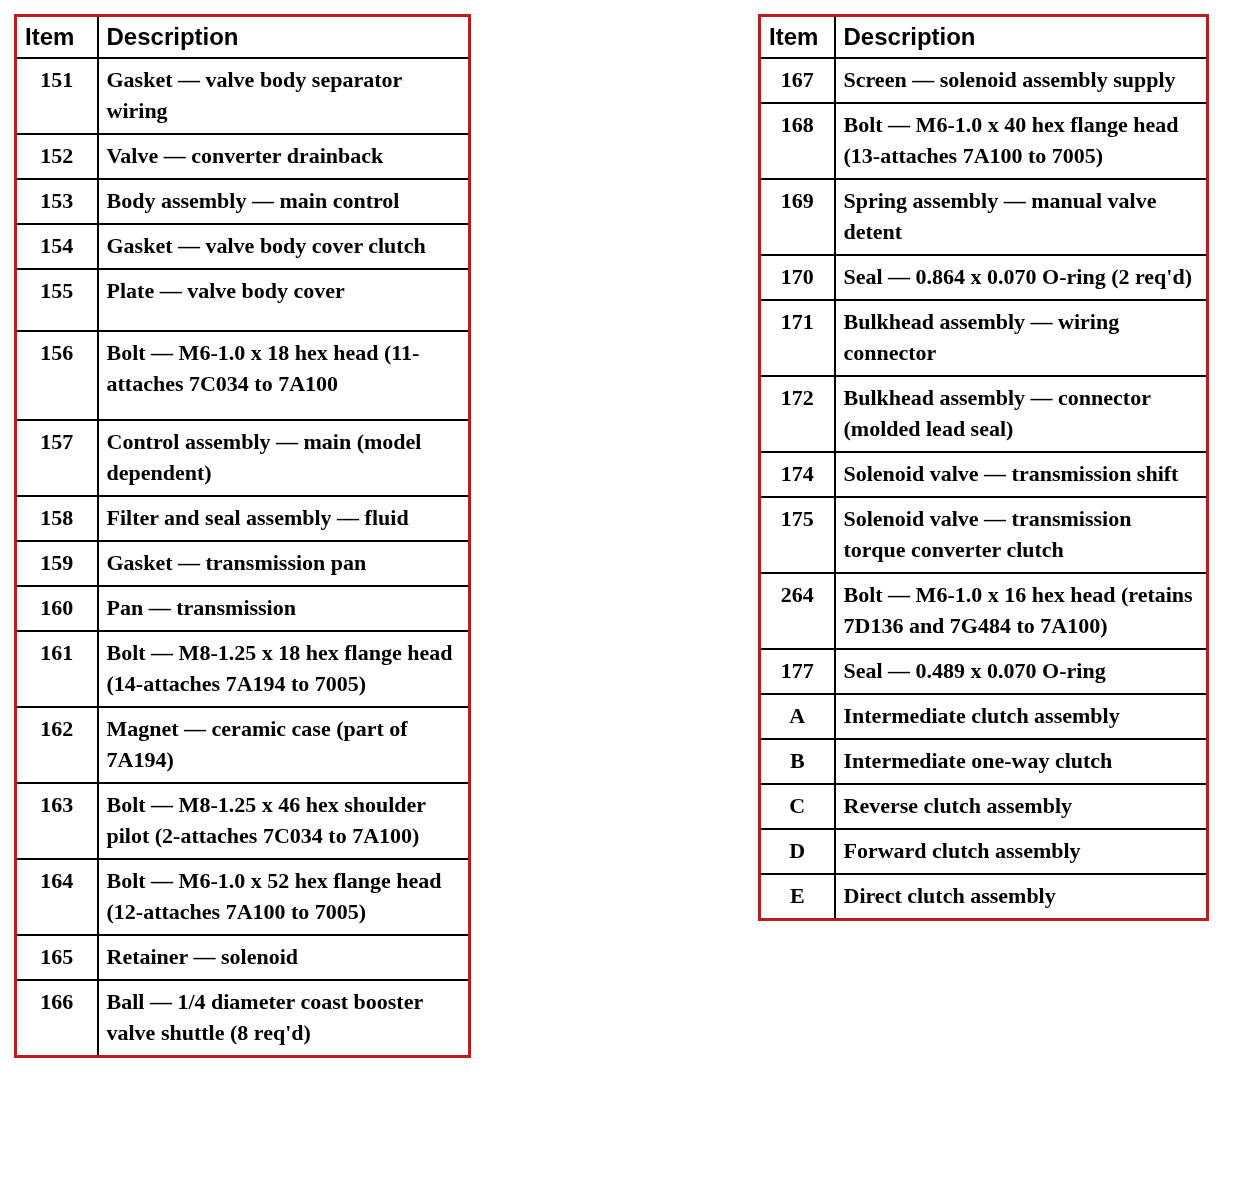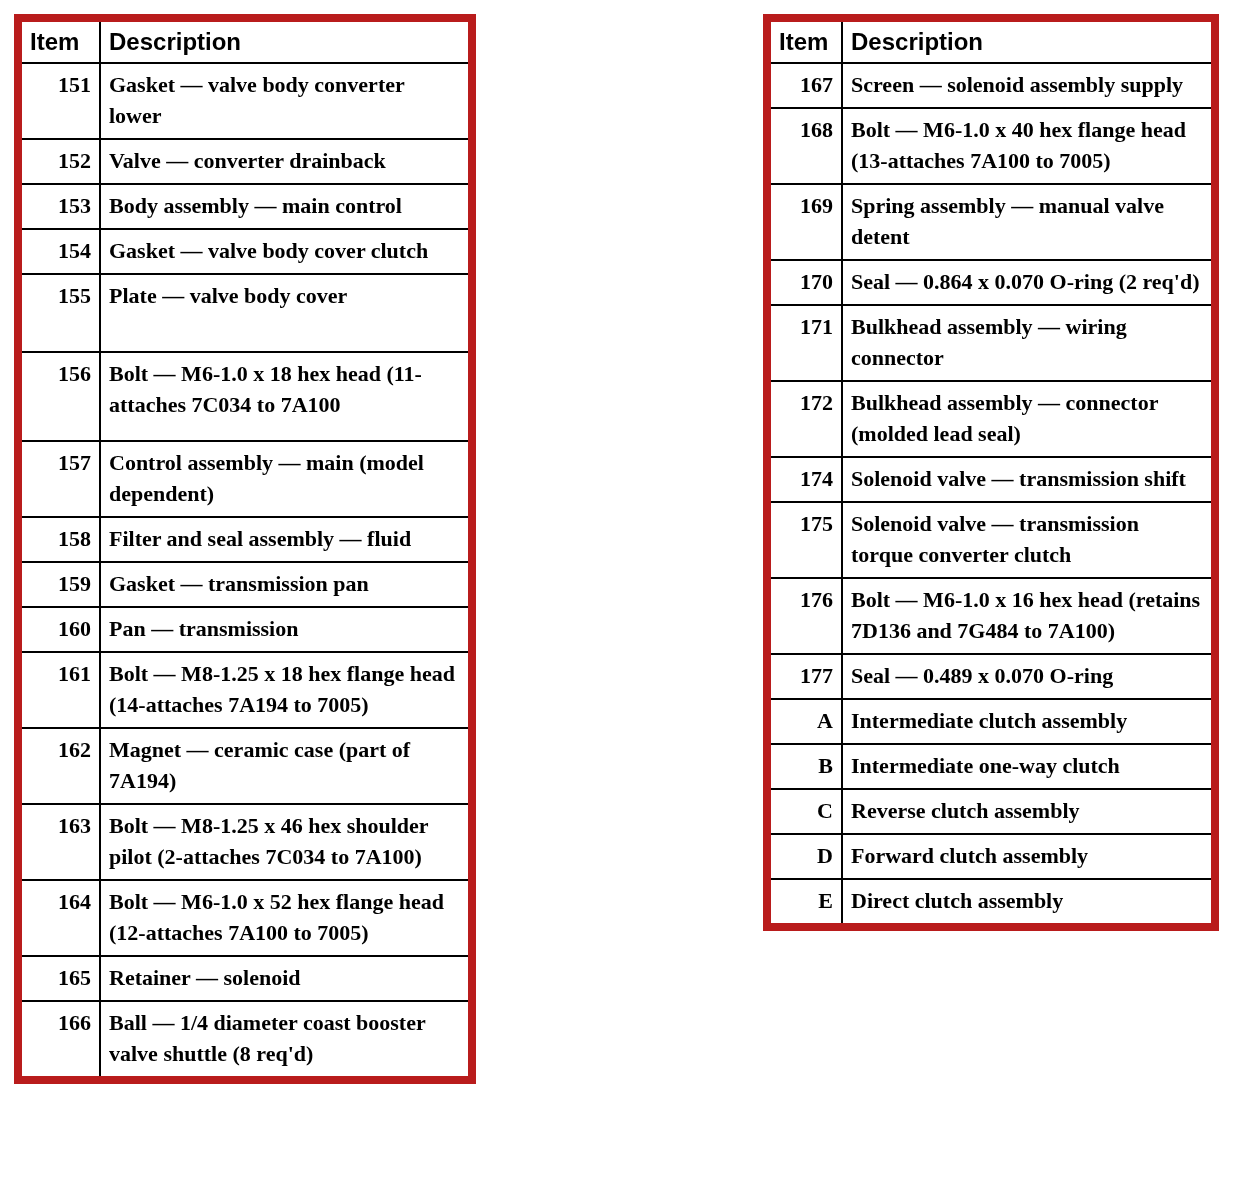--- a/index.html
+++ b/index.html
@@ -14,21 +14,21 @@
     color: #000;
   }
   .page {
     display: flex;
     align-items: flex-start;
     padding: 14px 0 0 14px;
     gap: 287px;
   }
   table.parts-table {
     border-collapse: collapse;
-    border: 8px solid #b91c1c;
+    border: 3px solid #b91c1c;
     table-layout: fixed;
   }
   table.parts-table th,
   table.parts-table td {
     border: 2px solid #000;
     vertical-align: top;
     padding: 5px 8px 7px 8px;
   }
   table.parts-table th {
     font-family: "Liberation Sans", sans-serif;
@@ -38,34 +38,34 @@
     padding-top: 6px;
     padding-bottom: 6px;
   }
   table.parts-table td {
     font-family: "Liberation Serif", serif;
     font-weight: bold;
     font-size: 22px;
     line-height: 31px;
   }
   td.item-cell {
-    text-align: right;
+    text-align: center;
     padding-left: 2px;
     padding-right: 2px;
   }
   td.desc-cell {
     text-align: left;
   }
   
   .table-left col.item-col { width: 82px; }
   .table-left col.desc-col { width: 372px; }
   .table-right col.item-col { width: 75px; }
   .table-right col.desc-col { width: 373px; }
   
-  .table-left tbody tr:nth-child(5) td { padding-bottom: 40px; }
+  .table-left tbody tr:nth-child(5) td { padding-bottom: 24px; }
   .table-left tbody tr:nth-child(6) td { padding-bottom: 20px; }
 </style>
 </head>
 <body>
 
 <div class="page">
 
   <table class="parts-table table-left">
     <colgroup>
       <col class="item-col">
@@ -73,21 +73,21 @@
     </colgroup>
     <thead>
       <tr>
         <th>Item</th>
         <th>Description</th>
       </tr>
     </thead>
     <tbody>
         <tr>
           <td class="item-cell">151</td>
-          <td class="desc-cell">Gasket — valve body converter lower</td>
+          <td class="desc-cell">Gasket — valve body separator wiring</td>
         </tr>
         <tr>
           <td class="item-cell">152</td>
           <td class="desc-cell">Valve — converter drainback</td>
         </tr>
         <tr>
           <td class="item-cell">153</td>
           <td class="desc-cell">Body assembly — main control</td>
         </tr>
         <tr>
@@ -183,21 +183,21 @@
         </tr>
         <tr>
           <td class="item-cell">174</td>
           <td class="desc-cell">Solenoid valve — transmission shift</td>
         </tr>
         <tr>
           <td class="item-cell">175</td>
           <td class="desc-cell">Solenoid valve — transmission torque converter clutch</td>
         </tr>
         <tr>
-          <td class="item-cell">176</td>
+          <td class="item-cell">264</td>
           <td class="desc-cell">Bolt — M6-1.0 x 16 hex head (retains 7D136 and 7G484 to 7A100)</td>
         </tr>
         <tr>
           <td class="item-cell">177</td>
           <td class="desc-cell">Seal — 0.489 x 0.070 O-ring</td>
         </tr>
         <tr>
           <td class="item-cell">A</td>
           <td class="desc-cell">Intermediate clutch assembly</td>
         </tr>

